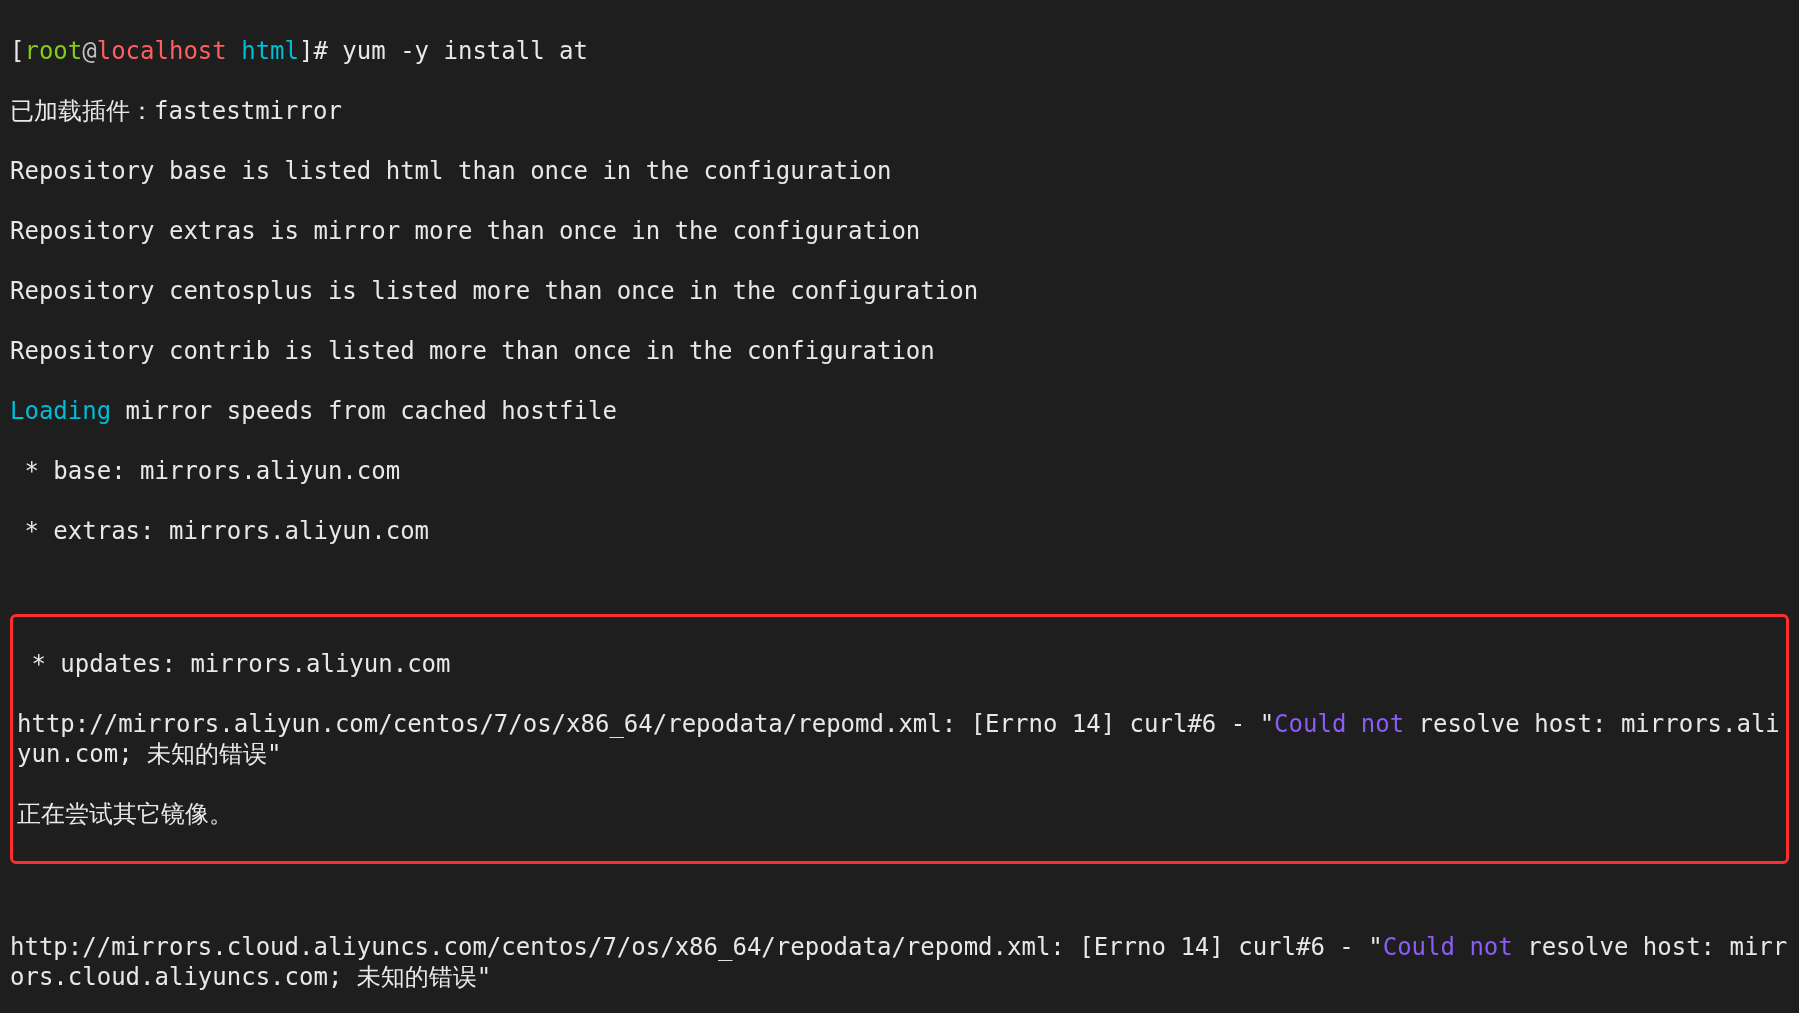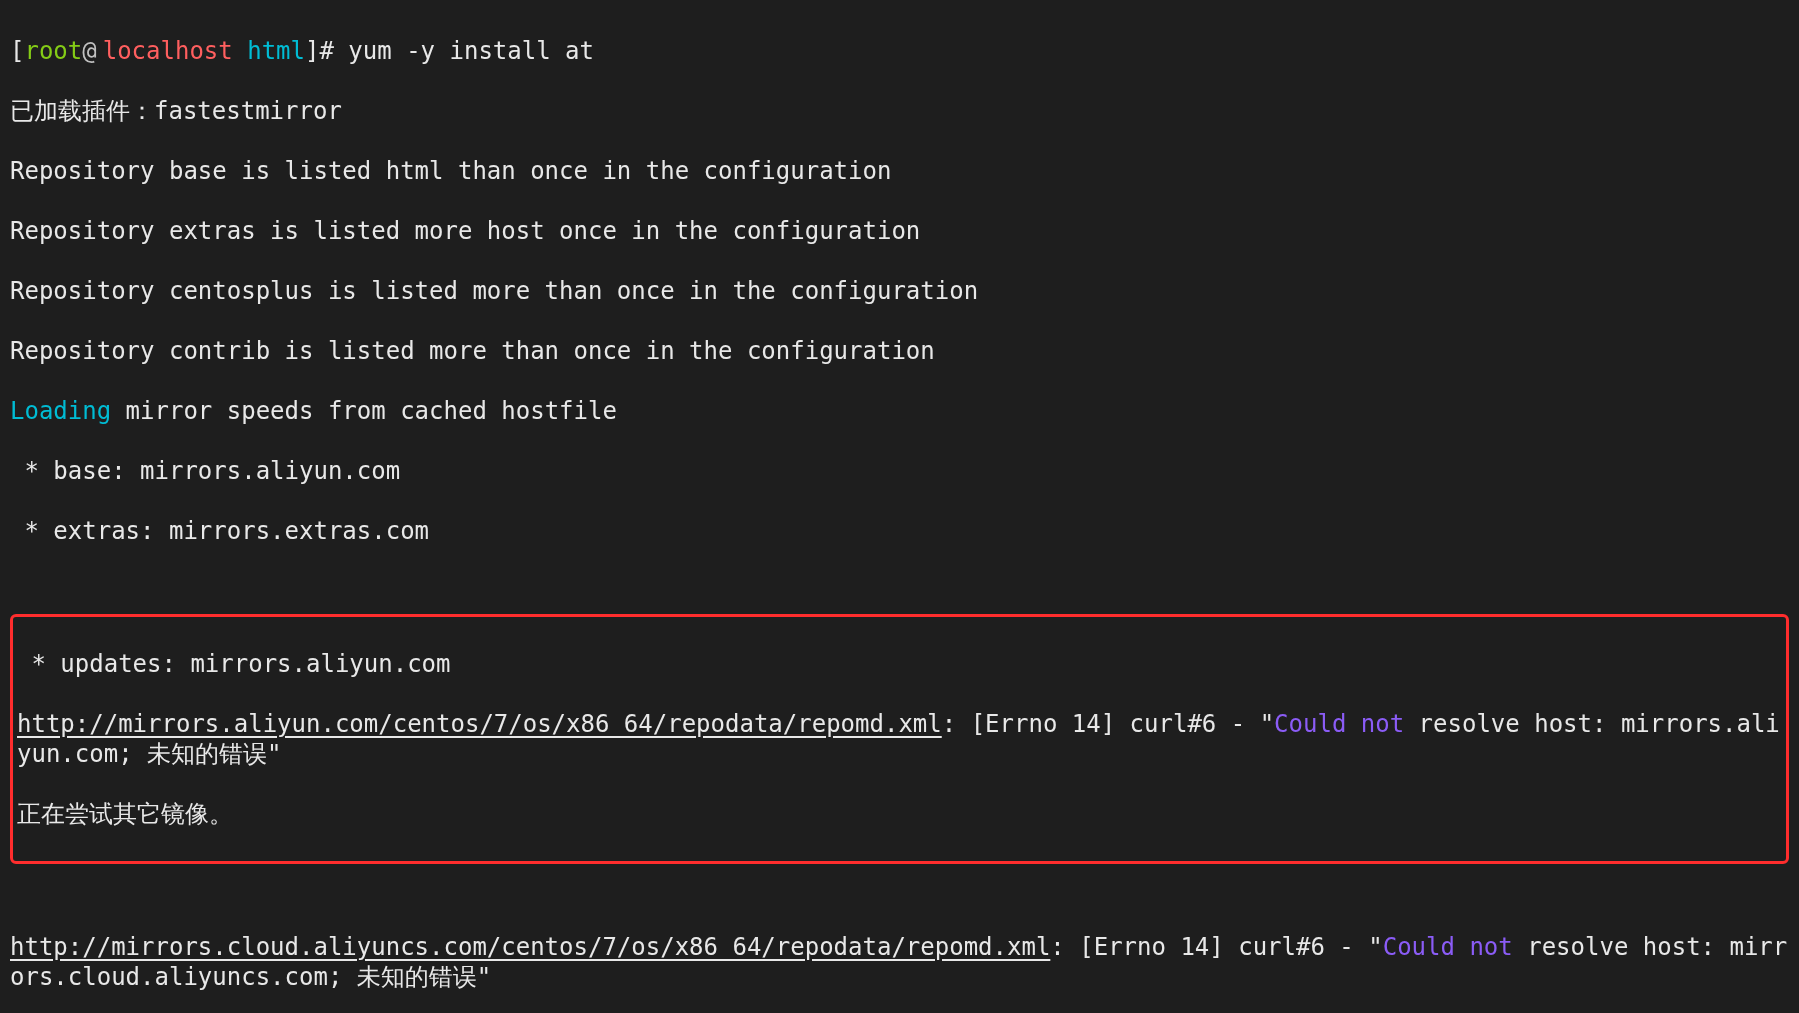--- a/index.html
+++ b/index.html
@@ -10,48 +10,48 @@
     font-size:24px;
     line-height:1.25;
     width:1799px;
   }
   .term{
     padding:6px 10px 40px 10px;
     white-space:pre-wrap;
     word-break:break-all;
   }
   .user{color:#84cc16;}          
-  .host{color:#ff5f5f;padding-left:6px;}          
+  .host{color:#ff5f5f;}          
   .at{color:#c0c0c0;}
   .path{color:#00bcd4;}          
   .prompt{color:#e8e8e8;}
   .warn{color:#8b5cf6;}          
-  .url{color:#e8e8e8;text-decoration:underline;text-underline-offset:4px;}
+  .url{color:#e8e8e8;text-underline-offset:4px;}
   .redbox{
     border:3px solid #ff2d2d;
     border-radius:6px;
     padding:2px 4px;
     margin:8px 0;
     display:block;
   }
   span{white-space:pre-wrap;}
 </style>
 </head>
 <body>
 
 <div class="term">
 <div><span class="prompt">[</span><span class="user">root</span><span class="at">@</span><span class="host">localhost</span><span> </span><span class="path">html</span><span class="prompt">]# </span><span>yum -y install at</span></div>
 <div>已加载插件：fastestmirror</div>
 <div>Repository base is listed html than once in the configuration</div>
-<div>Repository extras is listed more host once in the configuration</div>
+<div>Repository extras is mirror more than once in the configuration</div>
 <div>Repository centosplus is listed more than once in the configuration</div>
 <div>Repository contrib is listed more than once in the configuration</div>
 <div><span class="path">Loading</span><span> mirror speeds from cached hostfile</span></div>
 <div> * base: mirrors.aliyun.com</div>
-<div> * extras: mirrors.extras.com</div>
+<div> * extras: mirrors.aliyun.com</div>
 
 <div class="redbox">
 <div> * updates: mirrors.aliyun.com</div>
 <div><span class="url">http://mirrors.aliyun.com/centos/7/os/x86_64/repodata/repomd.xml</span><span>: [Errno 14] curl#6 - "</span><span class="warn">Could not</span><span> resolve host: mirrors.aliyun.com; 未知的错误"</span></div>
 <div>正在尝试其它镜像。</div>
 </div>
 
 <div><span class="url">http://mirrors.cloud.aliyuncs.com/centos/7/os/x86_64/repodata/repomd.xml</span><span>: [Errno 14] curl#6 - "</span><span class="warn">Could not</span><span> resolve host: mirrors.cloud.aliyuncs.com; 未知的错误"</span></div>
 
 

